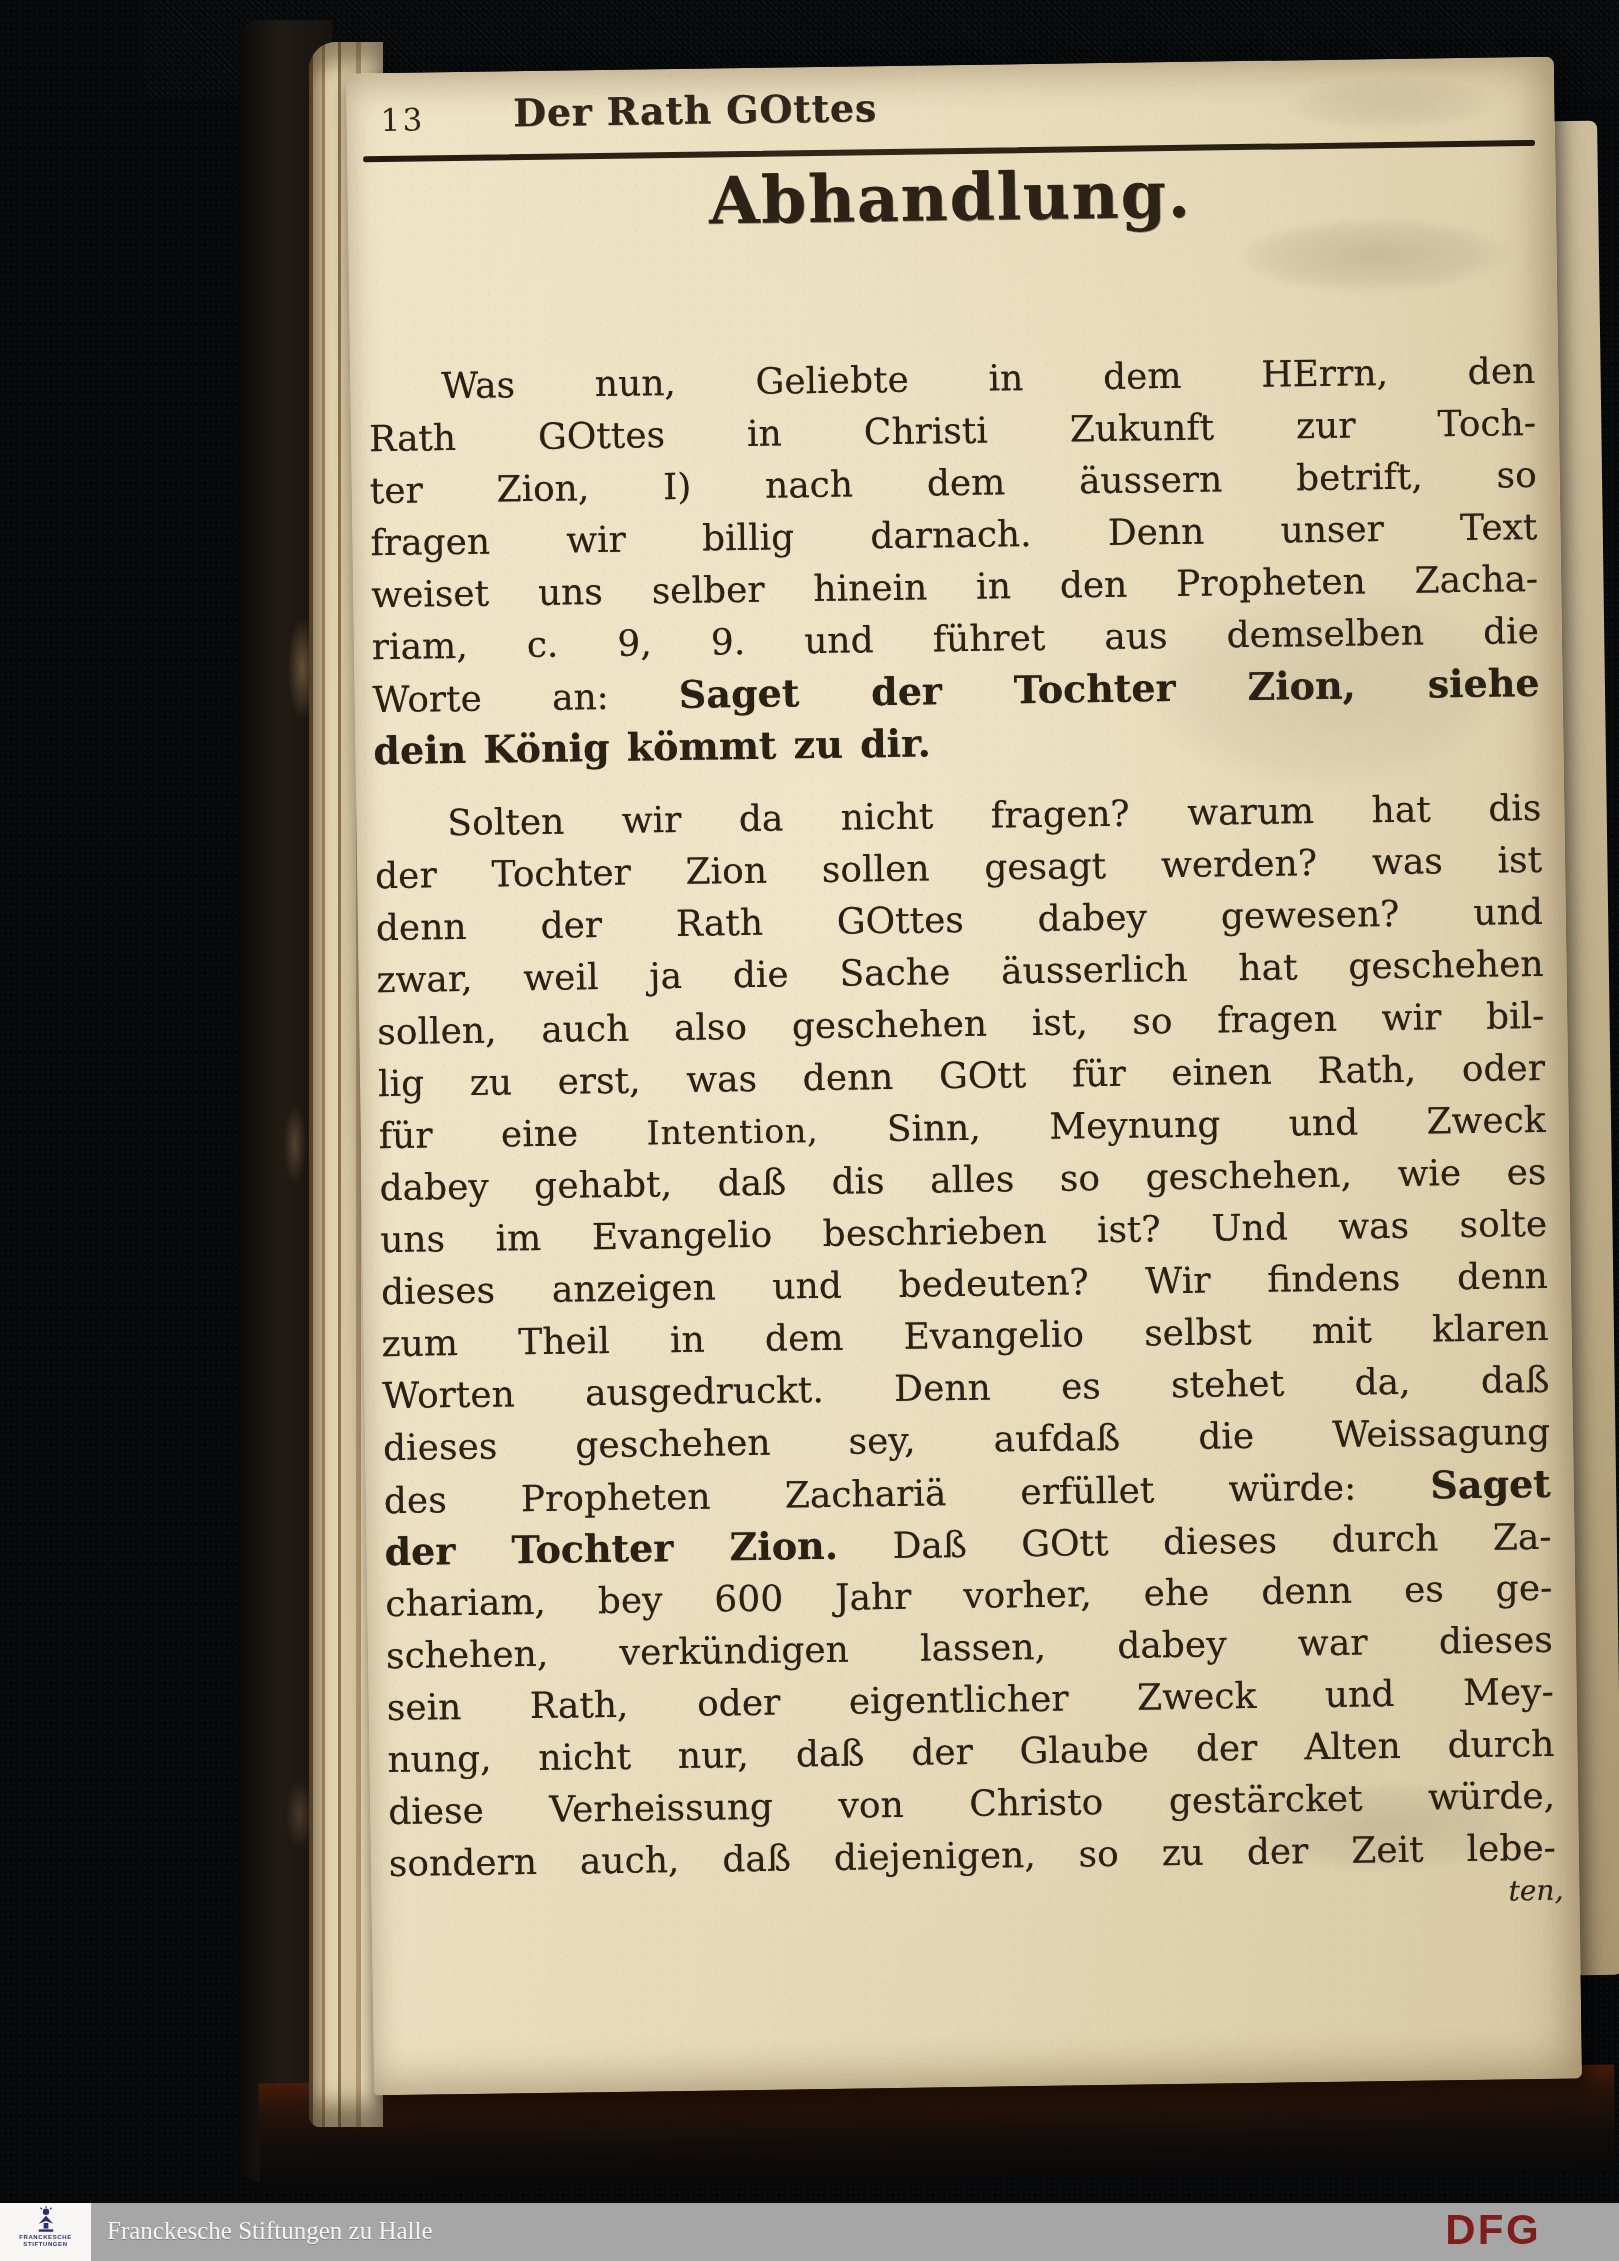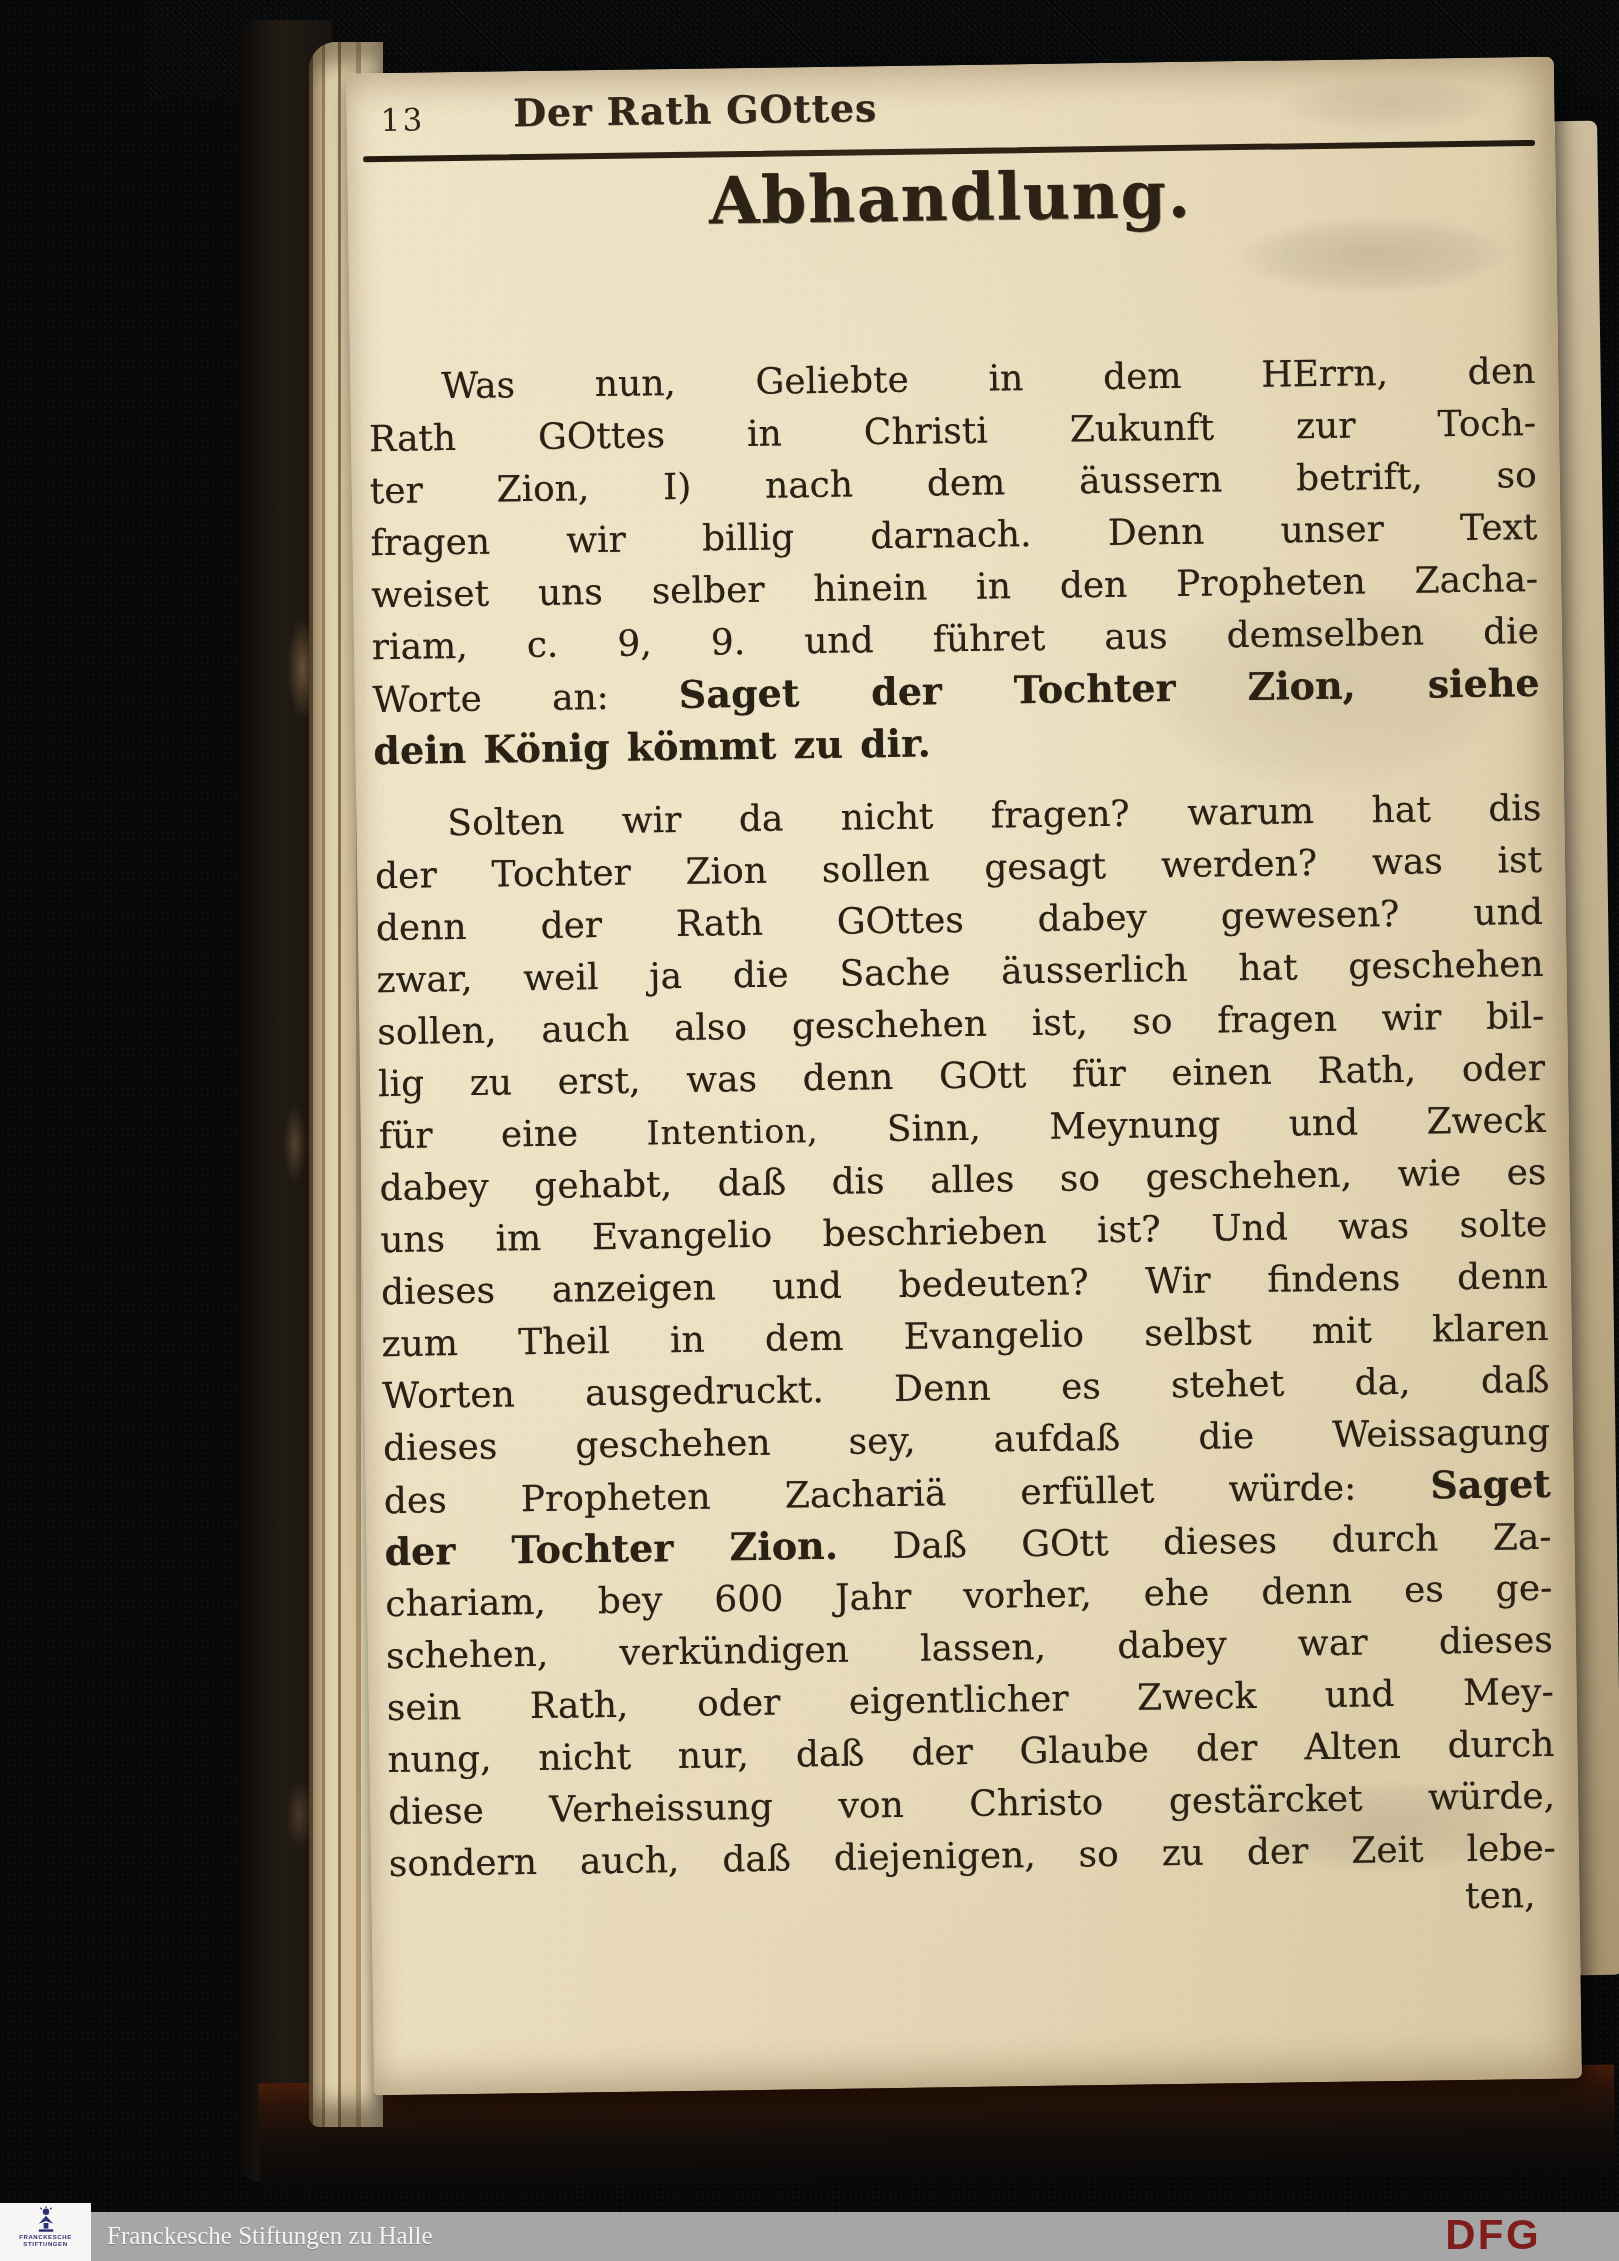--- a/index.html
+++ b/index.html
@@ -101,35 +101,35 @@
     font-size:36px;color:var(--ink);word-spacing:4px;
     text-align:justify;text-align-last:justify;
     text-shadow:0 0 0.8px rgba(42,33,21,0.55);
     white-space:nowrap;
   }
   .line.first{text-indent:73px;}
   .line.no-just{text-align:left;text-align-last:left;white-space:normal;}
   .seg-b{font-weight:bold;font-size:38px;}
   .seg-r{font-size:33px;letter-spacing:0.8px;}
   .catchword{
-    position:absolute;right:44px;top:1817px;
-    font-size:36px;color:var(--ink);text-shadow:0 0 0.8px rgba(42,33,21,0.55);
+    position:absolute;right:16px;top:1817px;
+    font-size:28px;color:var(--ink);text-shadow:0 0 0.8px rgba(42,33,21,0.55);font-style:italic;
   }
   .smudge{
     position:absolute;pointer-events:none;filter:blur(2.4px);
     background:radial-gradient(ellipse at 50% 50%, rgba(105,95,72,0.22), rgba(105,95,72,0.1) 55%, transparent 75%);
     border-radius:50%;
   }
   .smudge.s1{left:891px;top:159px;width:267px;height:74px;}
   .smudge.s2{left:793px;top:526px;width:356px;height:202px;opacity:0.55;}
   .smudge.s3{left:874px;top:1723px;width:283px;height:89px;opacity:0.8;}
   .smudge.s4{left:939px;top:21px;width:210px;height:49px;opacity:0.7;}
   
   .bottom-bar{
-    position:absolute;left:0;bottom:0;width:1619px;height:49px;
+    position:absolute;left:0;bottom:0;width:1619px;height:58px;
     background:var(--bar-gray);
   }
   .institution-name{
     position:absolute;left:107px;top:50%;transform:translateY(-52%);
     font-family:"Liberation Serif", serif;font-size:25px;color:#f4f4f4;
     text-shadow:0 0.8px 0.8px rgba(0,0,0,0.25);
   }
   .dfg-logo{
     position:absolute;right:78px;top:50%;transform:translateY(-54%);
     font-family:"Liberation Sans", sans-serif;font-weight:bold;

